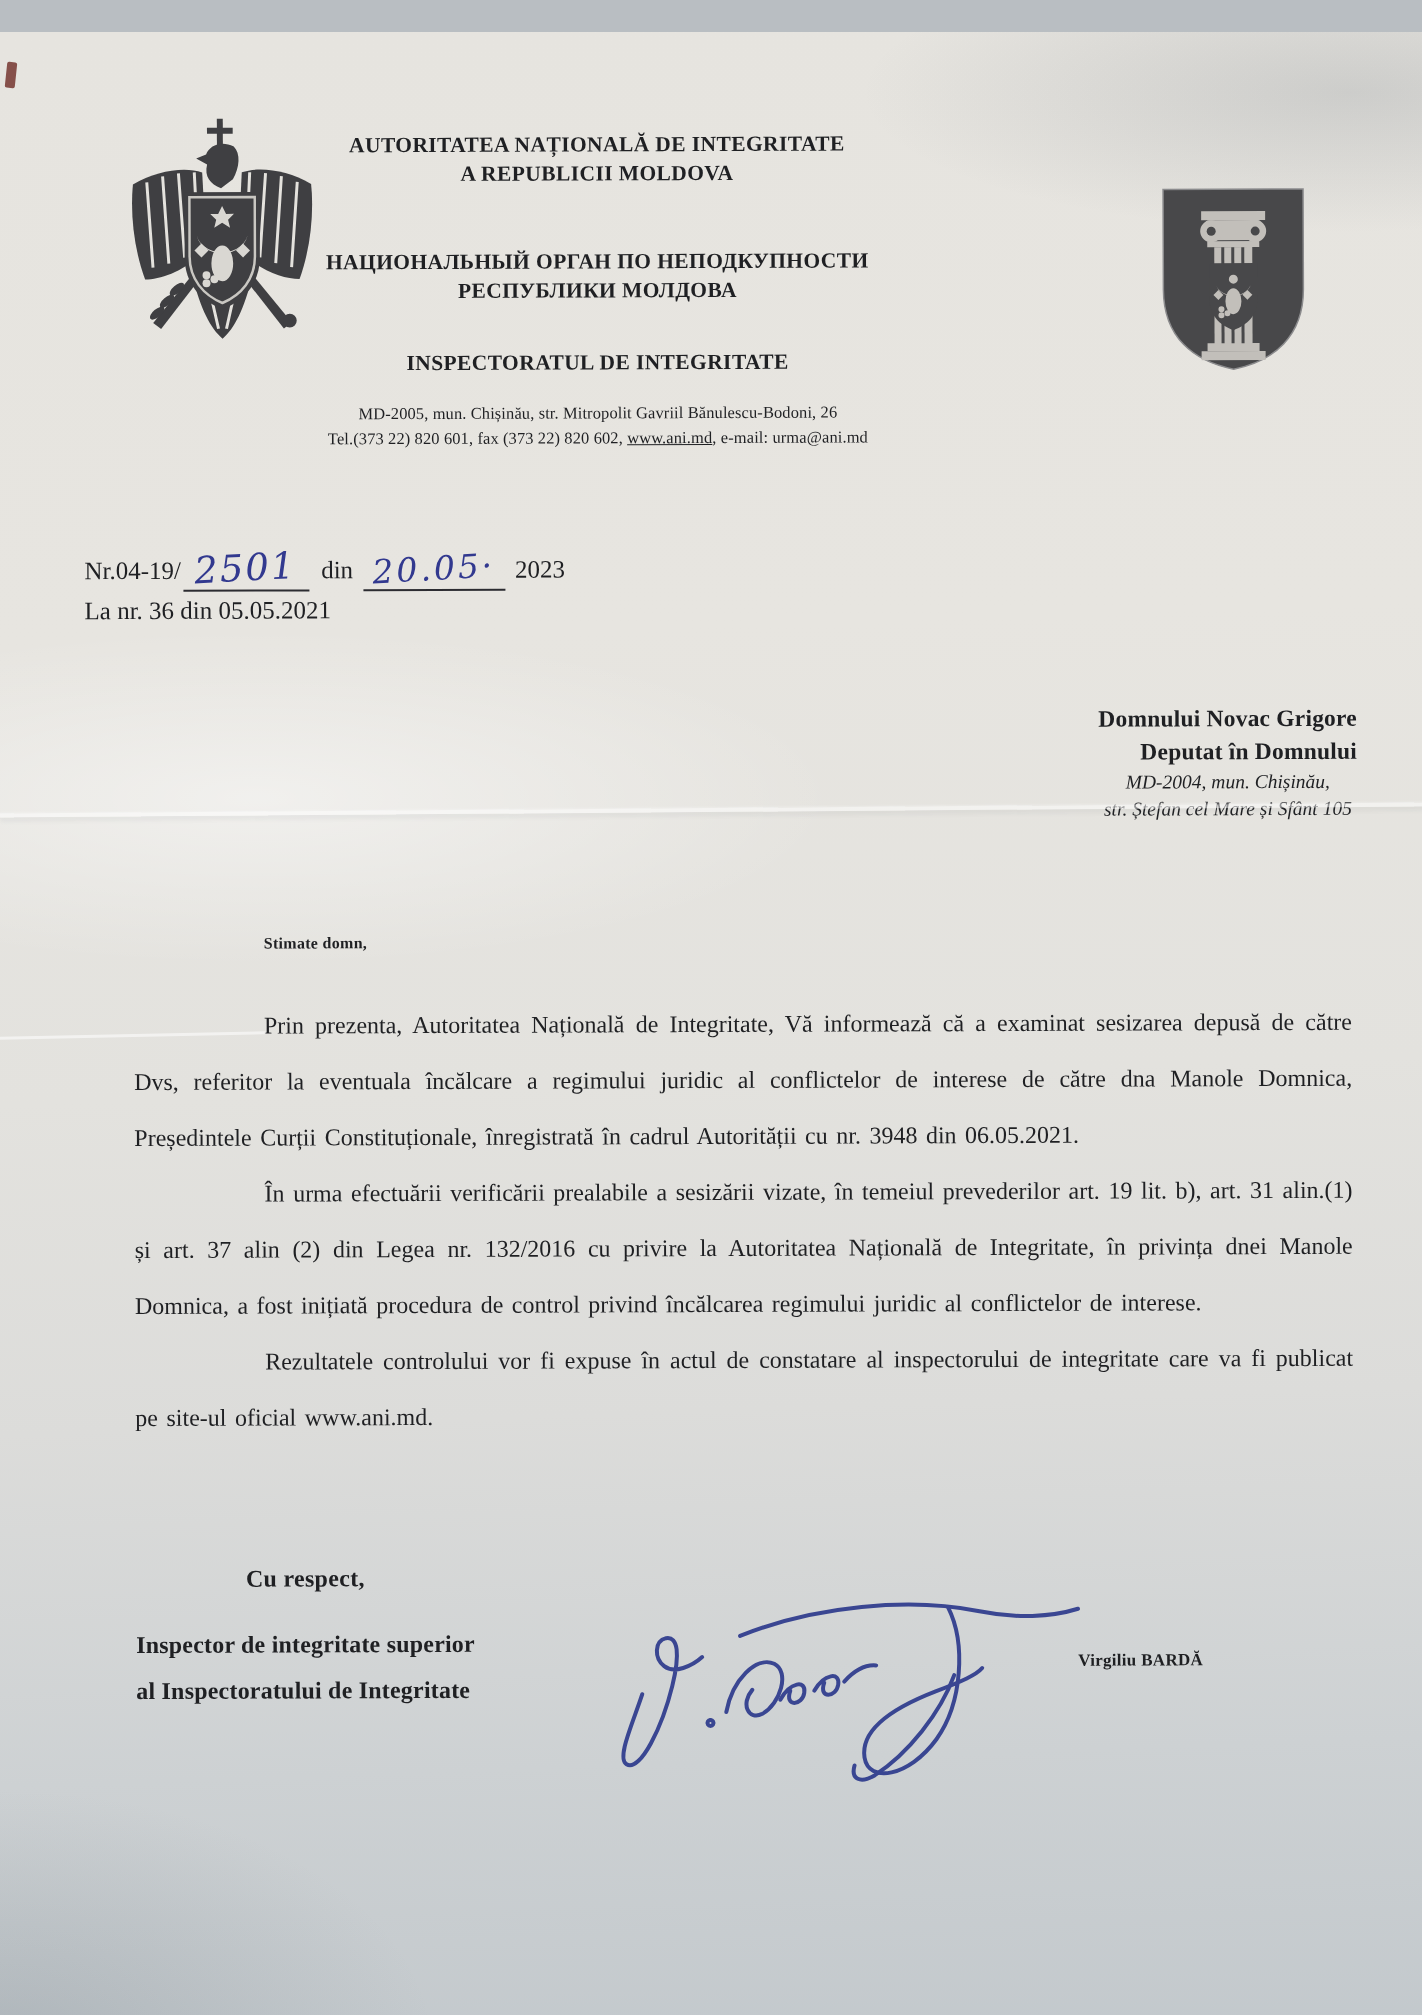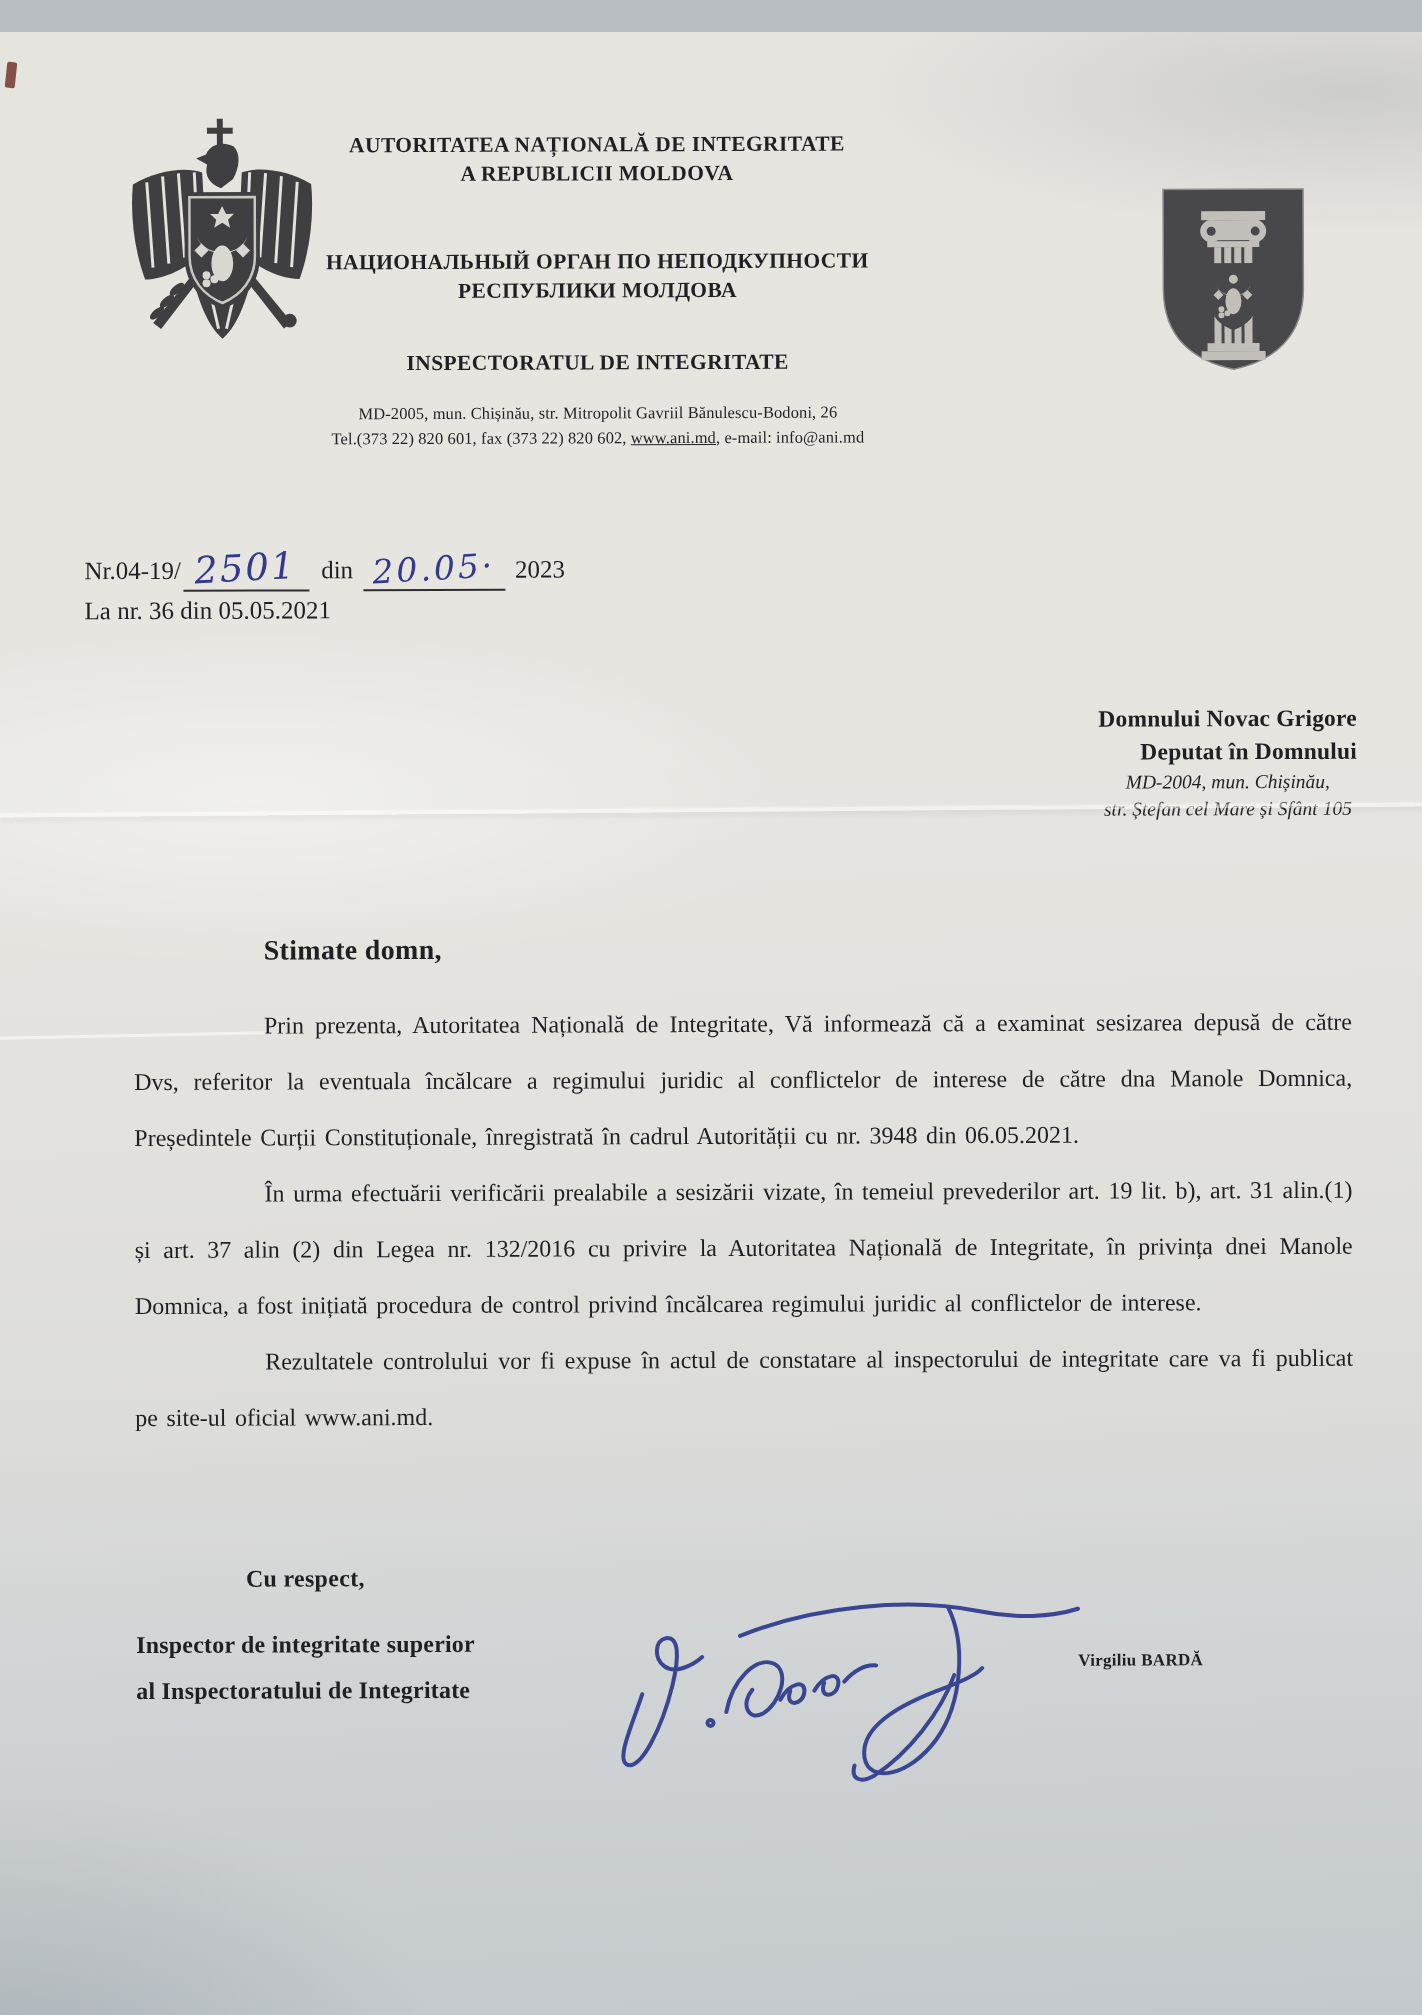--- a/index.html
+++ b/index.html
@@ -40,21 +40,21 @@
   .hw{font-family:"DejaVu Serif",serif;font-style:italic;font-size:37px;color:#32398f;
       display:inline-block;position:relative;top:2px;letter-spacing:2px;transform:rotate(-3deg);white-space:nowrap;}
   .hw.date{font-size:33px;letter-spacing:3px;}
 
   
   .addressee{position:absolute;right:64px;top:672px;text-align:right;}
   .addr-bold{font-weight:bold;font-size:23.5px;line-height:33px;letter-spacing:.2px;}
   .addr-italic{font-style:italic;font-size:19.5px;line-height:27px;text-align:center;}
 
   
-  .salutation{position:absolute;left:264px;top:901px;font-weight:bold;font-size:28px;letter-spacing:.3px;}
+  .salutation{position:absolute;left:264px;top:901px;font-weight:bold;font-size:16px;letter-spacing:.3px;}
   .body-text{position:absolute;left:134px;top:964px;width:1218px;font-size:24px;line-height:56px;
     text-align:justify;word-spacing:2.5px;}
   .body-text p{margin:0;text-indent:130px;}
   .closing{position:absolute;left:244px;top:1532px;font-weight:bold;font-size:24px;letter-spacing:.3px;text-align:right;}
 
   
   .signer-title{position:absolute;left:134px;top:1588px;font-weight:bold;font-size:24px;line-height:46px;letter-spacing:.2px;}
   .signature{position:absolute;left:578px;top:1540px;width:520px;height:225px;}
   .signer-name{position:absolute;left:1076px;top:1620px;font-weight:bold;font-size:17px;letter-spacing:.3px;}
 </style>
@@ -117,21 +117,21 @@
     <div class="head-center">
       <div class="head-line">AUTORITATEA NAȚIONALĂ DE INTEGRITATE</div>
       <div class="head-line">A REPUBLICII MOLDOVA</div>
       <div class="gap-a"></div>
       <div class="head-line">НАЦИОНАЛЬНЫЙ ОРГАН ПО НЕПОДКУПНОСТИ</div>
       <div class="head-line">РЕСПУБЛИКИ МОЛДОВА</div>
       <div class="gap-b"></div>
       <div class="head-line">INSPECTORATUL DE INTEGRITATE</div>
       <div class="gap-c"></div>
       <div class="head-small">MD-2005, mun. Chișinău, str. Mitropolit Gavriil Bănulescu-Bodoni, 26</div>
-      <div class="head-small"><span>Tel.(373 22) 820 601, fax (373 22) 820 602, </span><span class="site">www.ani.md</span><span>, e-mail: info@ani.md</span></div>
+      <div class="head-small"><span>Tel.(373 22) 820 601, fax (373 22) 820 602, </span><span class="site">www.ani.md</span><span>, e-mail: urma@ani.md</span></div>
     </div>
 
     <div class="ani-logo">
       <svg viewBox="0 0 152 188" width="152" height="188">
         <path d="M6 4 H146 V104 C146 152 116 176 76 184 C36 176 6 152 6 104 Z" fill="#48484a" stroke="#8b8b8d" stroke-width="1.5"></path>
         <g fill="#c2bfba">
           <rect x="44" y="26" width="64" height="9"></rect>
           <rect x="48" y="35" width="56" height="20" rx="4"></rect>
           <circle cx="54" cy="46" r="11"></circle>
           <circle cx="98" cy="46" r="11"></circle>

